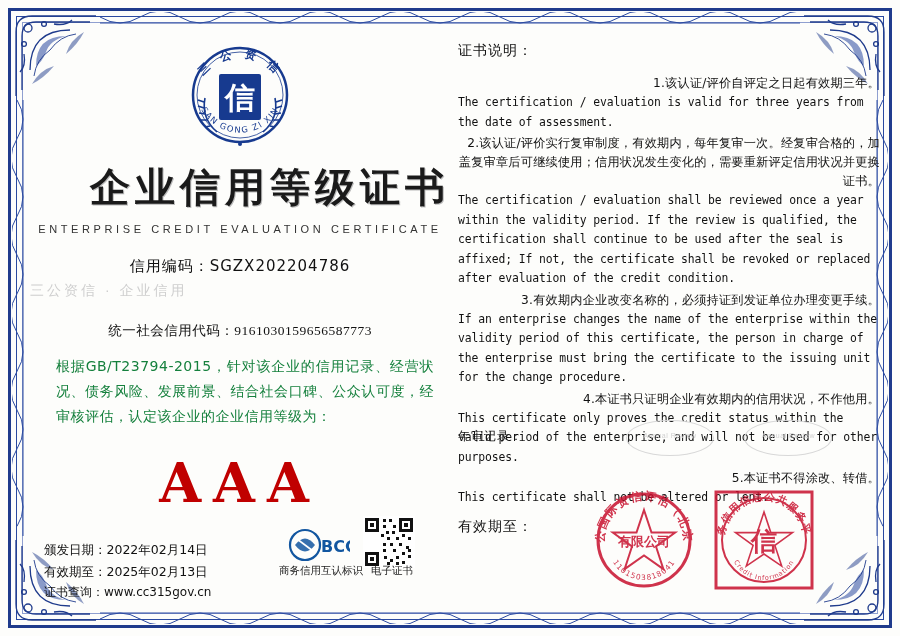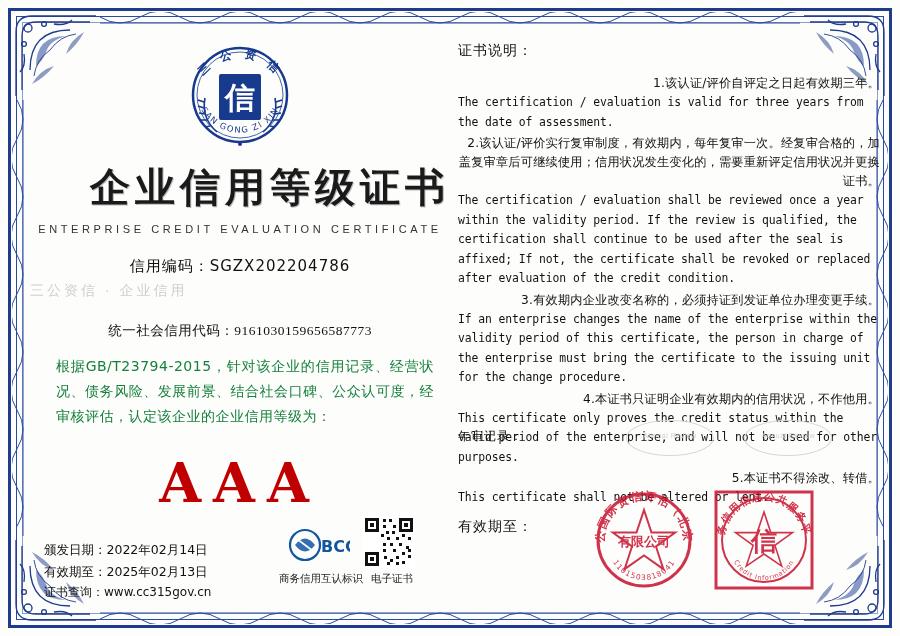--- a/index.html
+++ b/index.html
@@ -180,21 +180,21 @@
   }
   .qr {
     position: absolute;
     left: 78px;
     bottom: 30px;
     width: 52px;
     height: 52px;
   }
   .badge-caption {
     position: absolute;
-    bottom: 12px;
+    bottom: 20px;
     font-size: 10.5px;
     color: #222;
     font-family: Liberation Serif, serif;
     white-space: nowrap;
     margin-top: 24px;
   }
   .cap-left { left: -6px; }
   .cap-right { left: 86px; }
 
   

